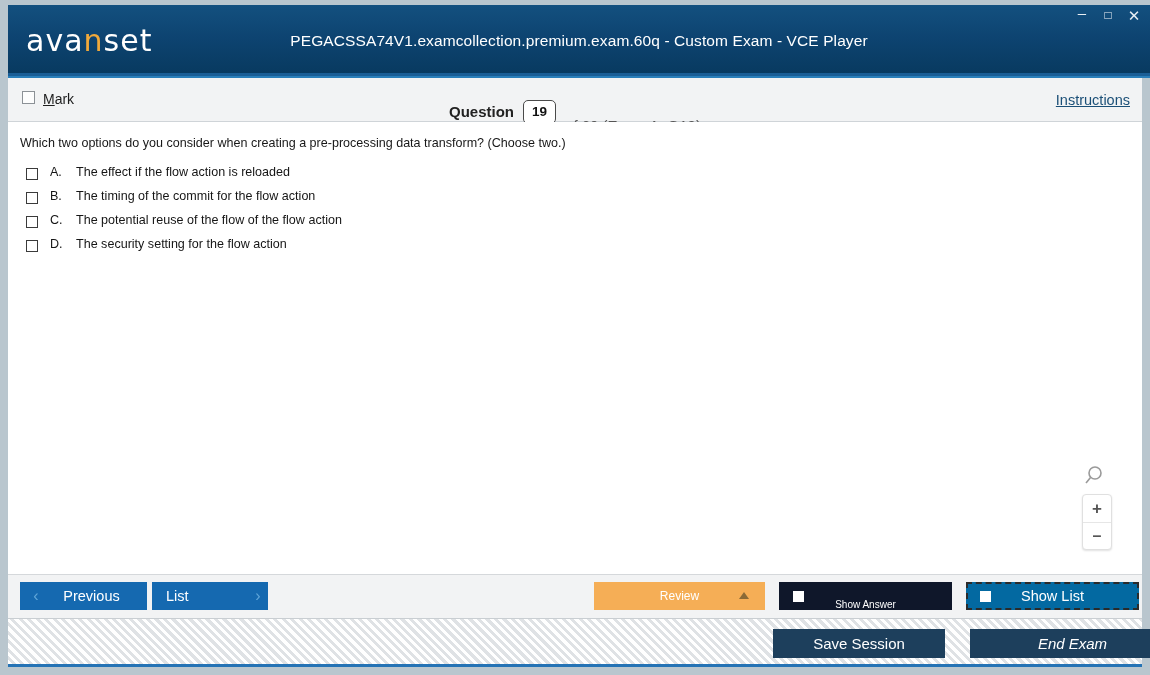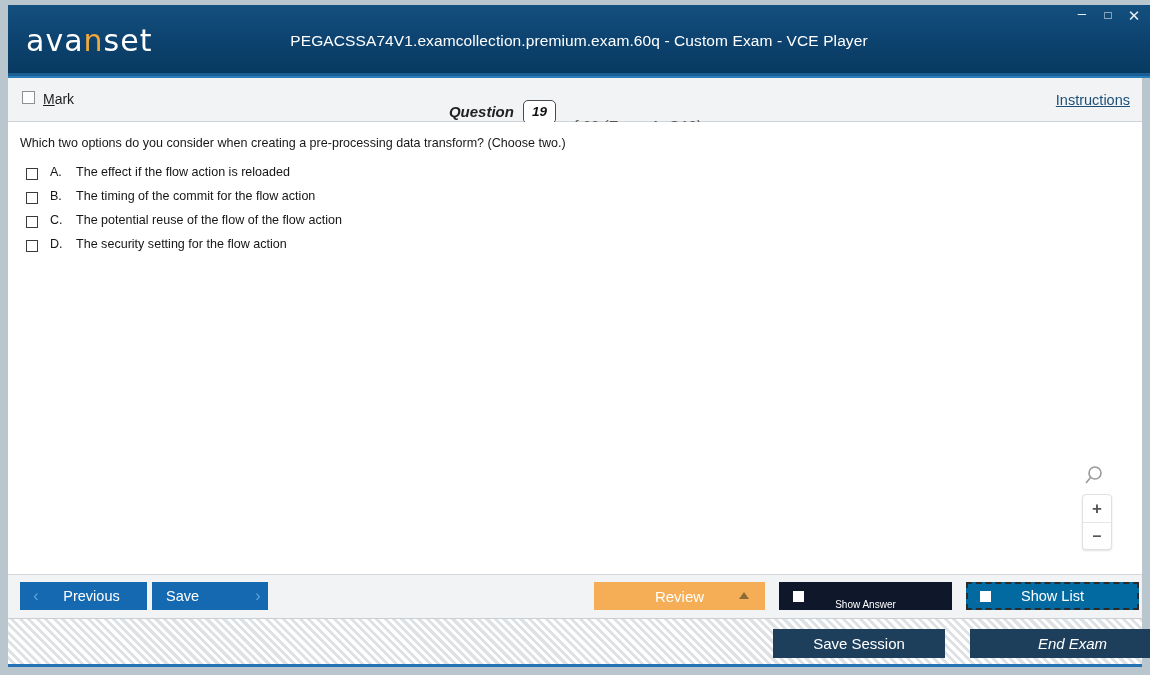--- a/index.html
+++ b/index.html
@@ -68,21 +68,21 @@
   .cbox {
     width: 13px; height: 13px; border: 1px solid #8c9196;
     background: #fdfdfd; display: inline-block;
   }
   .mark-label { font-size: 14px; color: #1d1d1d; }
   .mark-label u { text-decoration: underline; }
 
   .qcenter {
     position: absolute; left: 0; top: 11px; width: 1134px;
     display: flex; align-items: center; justify-content: center; gap: 9px;
-    font-size: 15px; color: #3a3a3a; font-style: italic;
+    font-size: 15px; color: #3a3a3a;
   }
   .qlabel { font-weight: bold; color: #222; }
   .qnum {
     width: 33px; height: 24px; border: 1px solid #4a4a4a;
     border-radius: 5px; background: #ffffff;
     display: flex; align-items: center; justify-content: center;
     font-size: 13.5px; font-weight: bold; color: #111;
   }
   .qof { color: #555; font-size: 15px; margin-top: 28px; }
   .instructions {
@@ -160,21 +160,21 @@
   .btn-prev { left: 12px; width: 127px; justify-content: flex-start; padding-left: 6px; }
   .btn-next { left: 144px; width: 116px; justify-content: flex-start; padding-left: 14px; }
   .chev { color: #5fa5d8; font-size: 16px; width: 20px; text-align: center; }
   .btn-prev .lbl { flex: 1; text-align: center; padding-right: 10px; }
   .btn-next .lbl { flex: 1; text-align: left; }
   .btn-next .chev { margin-left: auto; }
 
   .btn-review {
     position: absolute; left: 586px; top: 7px; width: 171px; height: 28px;
     background: #f5ae56; display: flex; align-items: center; justify-content: center;
-    font-size: 15px; color: #fff;
+    font-size: 12px; color: #fff;
   }
   .btn-review .tri {
     position: absolute; right: 16px; top: 10px;
     width: 0; height: 0; border-left: 5px solid transparent;
     border-right: 5px solid transparent; border-bottom: 7px solid #8a6a37;
   }
   .btn-answer {
     position: absolute; left: 771px; top: 7px; width: 173px; height: 28px;
     background: #0f172a; display: flex; align-items: flex-end; justify-content: center;
     font-size: 10px; color: #fff; gap: 10px;
@@ -281,21 +281,21 @@
       </div>
     </div>
   </div>
 
   <div class="navbar">
     <div class="btn btn-prev">
       <span class="chev">‹</span>
       <span class="lbl">Previous</span>
     </div>
     <div class="btn btn-next">
-      <span class="lbl">Save</span>
+      <span class="lbl">List</span>
       <span class="chev">›</span>
     </div>
 
     <div class="btn btn-review">
       <span>Review</span>
       <span class="tri"></span>
     </div>
     <div class="btn btn-answer">
       <span class="sq"></span>
       <span>Show Answer</span>

